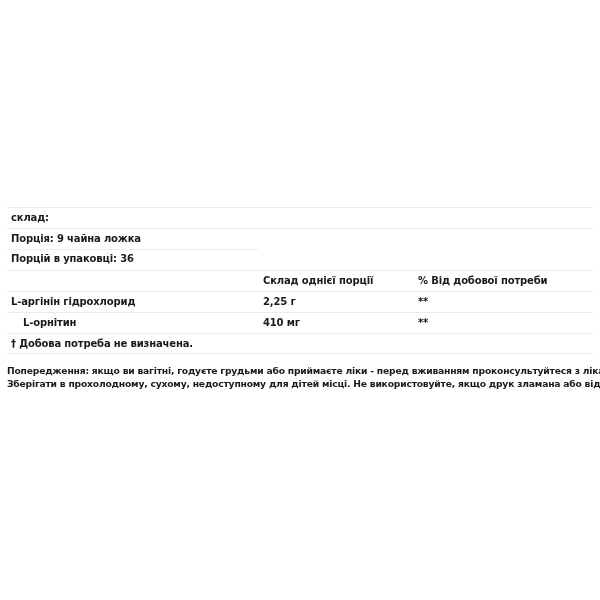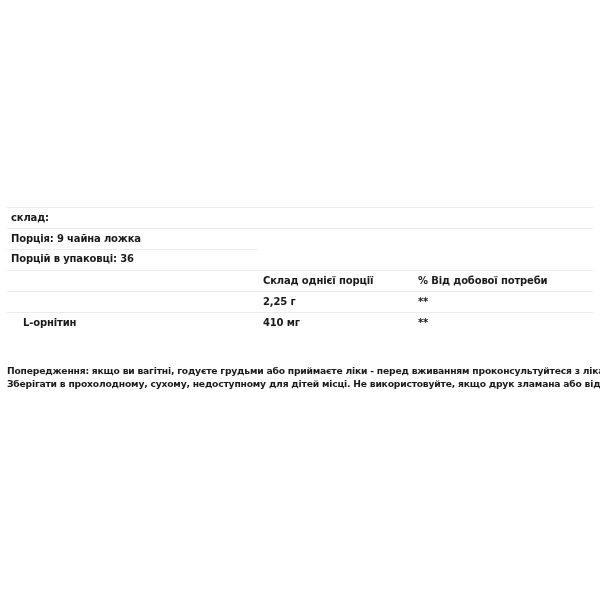--- a/index.html
+++ b/index.html
@@ -75,26 +75,30 @@
   </div>
   <div class="row no-top">
     <span class="cell c1">Порцій в упаковці: 36</span>
   </div>
   <div class="row">
     <span class="cell c1"></span>
     <span class="cell c3">% Від добової потреби</span>
     <span class="cell c2">Склад однієї порції</span>
   </div>
   <div class="row">
+    <span class="cell c1">L-аргінін гідрохлорид</span>
     <span class="cell c2">2,25 г</span>
     <span class="cell c3">**</span>
   </div>
   <div class="row">
     <span class="cell c1 indent">L-орнітин</span>
     <span class="cell c2">410 мг</span>
     <span class="cell c3">**</span>
+  </div>
+  <div class="row last">
+    <span class="cell c1">† Добова потреба не визначена.</span>
   </div>
 </div>
 
 <div class="warning">
   <div>Попередження: якщо ви вагітні, годуєте грудьми або приймаєте ліки - перед вживанням проконсультуйтеся з лікарем.</div>
   <div>Зберігати в прохолодному, сухому, недоступному для дітей місці. Не використовуйте, якщо друк зламана або відсутній.</div>
 </div>
 
 </body></html>

